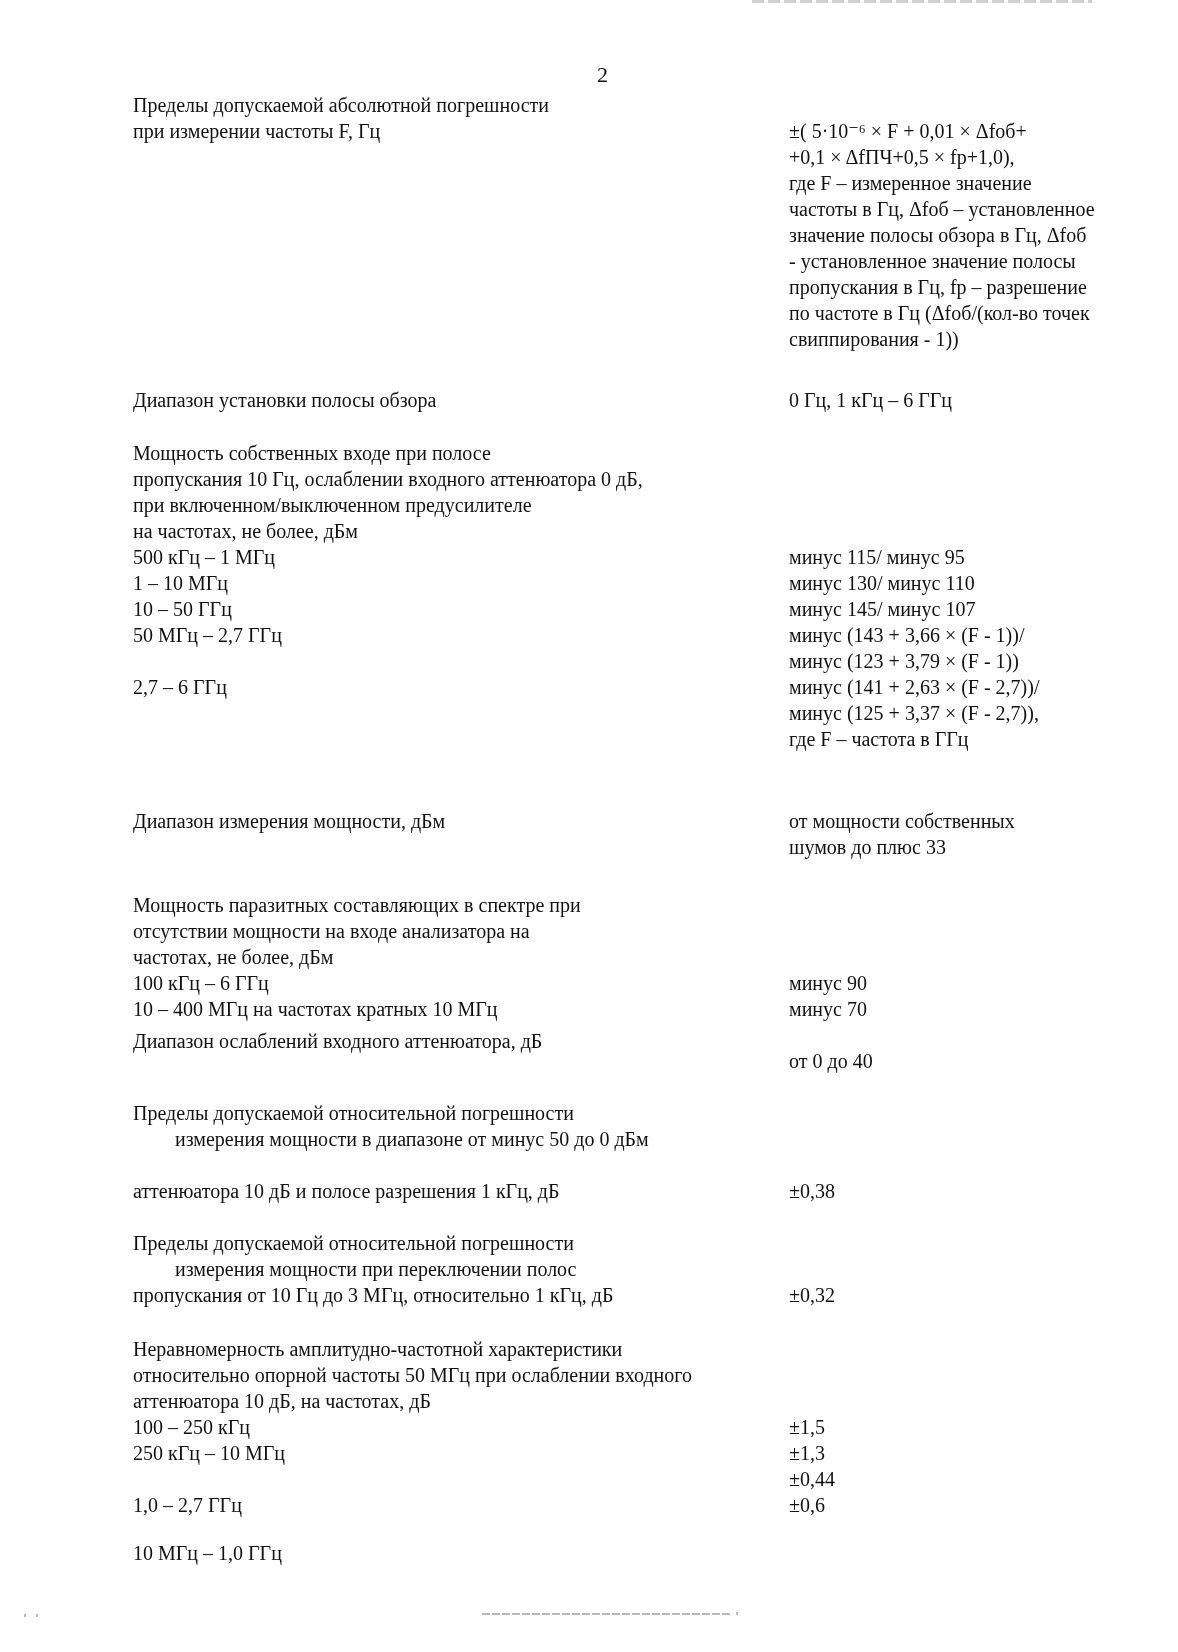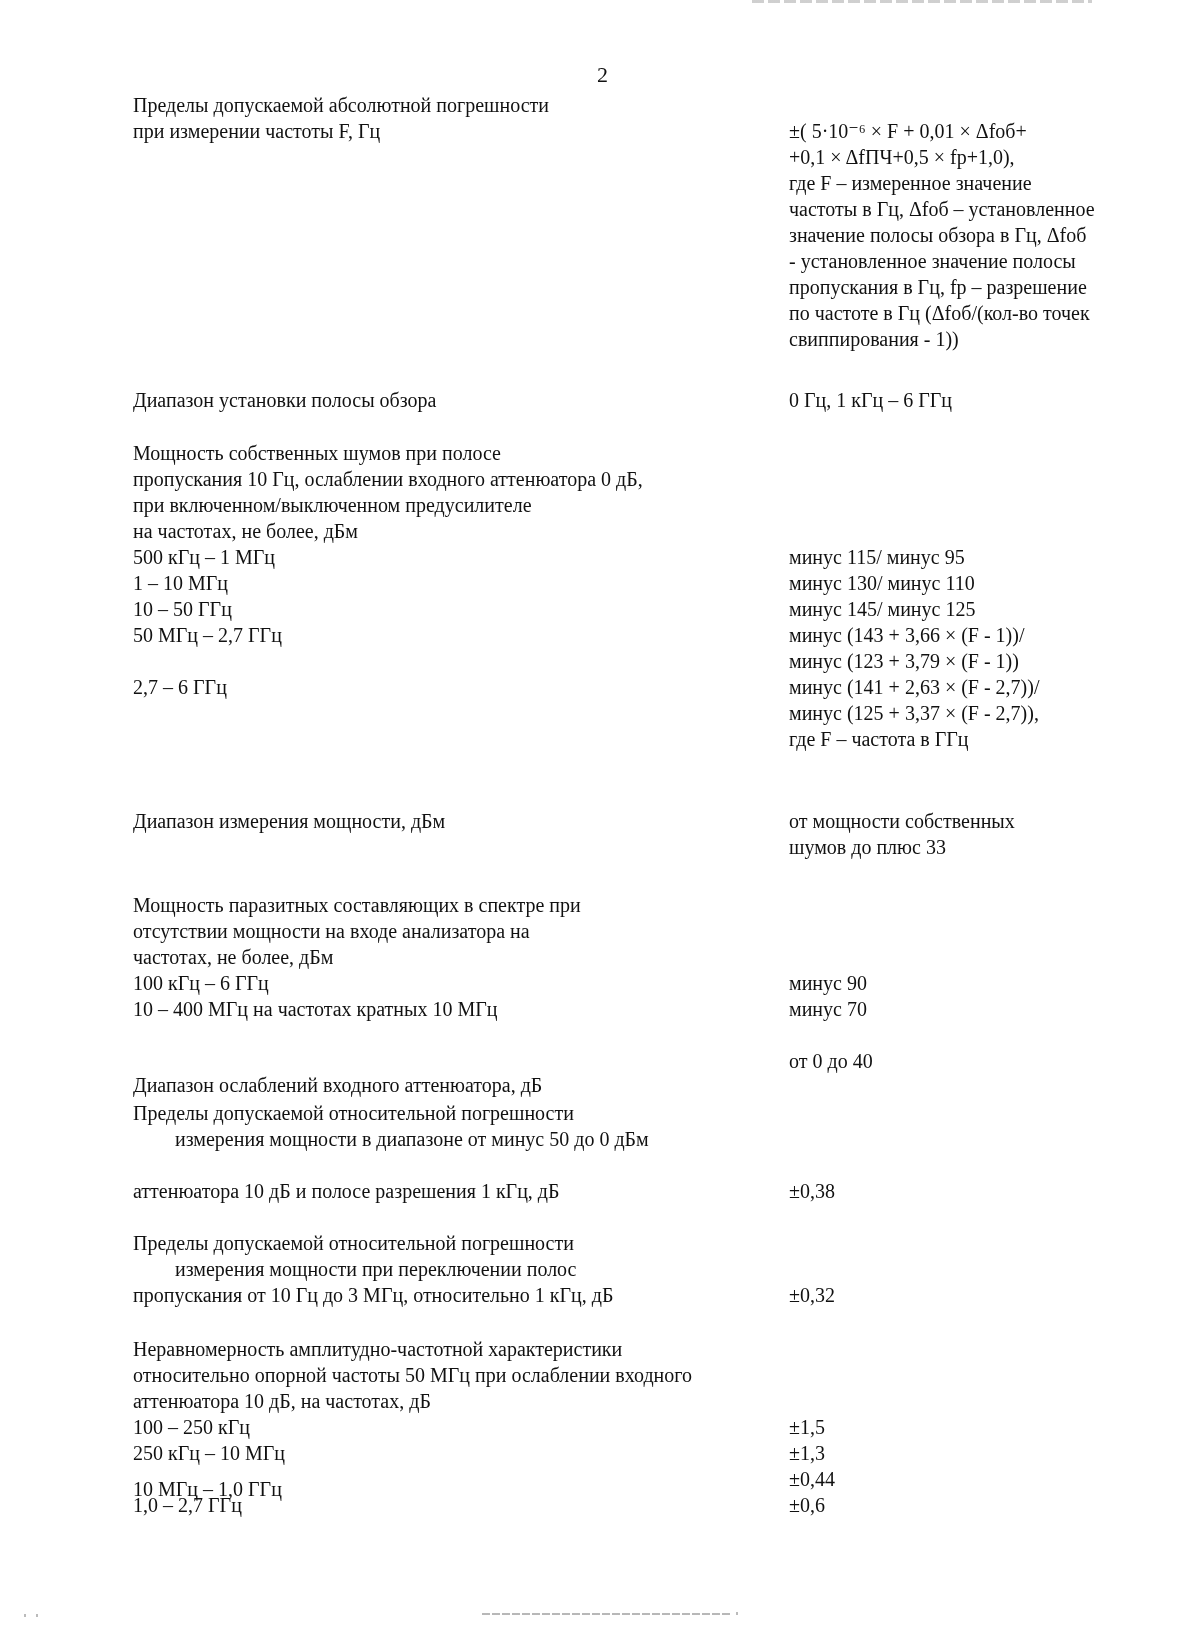--- a/index.html
+++ b/index.html
@@ -33,72 +33,72 @@
   <div class="line r" style="top:196px">частоты в Гц, Δfоб – установленное</div>
   <div class="line r" style="top:222px">значение полосы обзора в Гц, Δfоб</div>
   <div class="line r" style="top:248px">- установленное значение полосы</div>
   <div class="line r" style="top:274px">пропускания в Гц, fр – разрешение</div>
   <div class="line r" style="top:300px">по частоте в Гц (Δfоб/(кол-во точек</div>
   <div class="line r" style="top:326px">свиппирования - 1))</div>
 
   <div class="line l" style="top:387px">Диапазон установки полосы обзора</div>
   <div class="line r" style="top:387px">0 Гц, 1 кГц – 6 ГГц</div>
 
-  <div class="line l" style="top:440px">Мощность собственных шумов при полосе</div>
+  <div class="line l" style="top:440px">Мощность собственных входе при полосе</div>
   <div class="line l" style="top:466px">пропускания 10 Гц, ослаблении входного аттенюатора 0 дБ,</div>
   <div class="line l" style="top:492px">при включенном/выключенном предусилителе</div>
   <div class="line l" style="top:518px">на частотах, не более, дБм</div>
 
   <div class="line l" style="top:544px">500 кГц – 1 МГц</div>
   <div class="line r" style="top:544px">минус 115/ минус 95</div>
   <div class="line l" style="top:570px">1 – 10 МГц</div>
   <div class="line r" style="top:570px">минус 130/ минус 110</div>
   <div class="line l" style="top:596px">10 – 50 ГГц</div>
-  <div class="line r" style="top:596px">минус 145/ минус 125</div>
+  <div class="line r" style="top:596px">минус 145/ минус 107</div>
   <div class="line l" style="top:622px">50 МГц – 2,7 ГГц</div>
   <div class="line r" style="top:622px">минус (143 + 3,66 × (F - 1))/</div>
   <div class="line r" style="top:648px">минус (123 + 3,79 × (F - 1))</div>
   <div class="line l" style="top:674px">2,7 – 6 ГГц</div>
   <div class="line r" style="top:674px">минус (141 + 2,63 × (F - 2,7))/</div>
   <div class="line r" style="top:700px">минус (125 + 3,37 × (F - 2,7)),</div>
   <div class="line r" style="top:726px">где F – частота в ГГц</div>
 
   <div class="line l" style="top:808px">Диапазон измерения мощности, дБм</div>
   <div class="line r" style="top:808px">от мощности собственных</div>
   <div class="line r" style="top:834px">шумов до плюс 33</div>
 
   <div class="line l" style="top:892px">Мощность паразитных составляющих в спектре при</div>
   <div class="line l" style="top:918px">отсутствии мощности на входе анализатора на</div>
   <div class="line l" style="top:944px">частотах, не более, дБм</div>
   <div class="line l" style="top:970px">100 кГц – 6 ГГц</div>
   <div class="line r" style="top:970px">минус 90</div>
   <div class="line l" style="top:996px">10 – 400 МГц на частотах кратных 10 МГц</div>
   <div class="line r" style="top:996px">минус 70</div>
 
-  <div class="line l" style="top:1072px">Диапазон ослаблений входного аттенюатора, дБ</div>
+  <div class="line l" style="top:1028px">Диапазон ослаблений входного аттенюатора, дБ</div>
   <div class="line r" style="top:1048px">от 0 до 40</div>
 
   <div class="line l" style="top:1100px">Пределы допускаемой относительной погрешности</div>
   <div class="line l indent" style="top:1126px">измерения мощности в диапазоне от минус 50 до 0 дБм</div>
   <div class="line l" style="top:1178px">аттенюатора 10 дБ и полосе разрешения 1 кГц, дБ</div>
   <div class="line r" style="top:1178px">±0,38</div>
 
   <div class="line l" style="top:1230px">Пределы допускаемой относительной погрешности</div>
   <div class="line l indent" style="top:1256px">измерения мощности при переключении полос</div>
   <div class="line l" style="top:1282px">пропускания от 10 Гц до 3 МГц, относительно 1 кГц, дБ</div>
   <div class="line r" style="top:1282px">±0,32</div>
 
   <div class="line l" style="top:1336px">Неравномерность амплитудно-частотной характеристики</div>
   <div class="line l" style="top:1362px">относительно опорной частоты 50 МГц при ослаблении входного</div>
   <div class="line l" style="top:1388px">аттенюатора 10 дБ, на частотах, дБ</div>
   <div class="line l" style="top:1414px">100 – 250 кГц</div>
   <div class="line r" style="top:1414px">±1,5</div>
   <div class="line l" style="top:1440px">250 кГц – 10 МГц</div>
   <div class="line r" style="top:1440px">±1,3</div>
-  <div class="line l" style="top:1476px">10 МГц – 1,0 ГГц</div>
+  <div class="line l" style="top:1540px">10 МГц – 1,0 ГГц</div>
   <div class="line r" style="top:1466px">±0,44</div>
   <div class="line l" style="top:1492px">1,0 – 2,7 ГГц</div>
   <div class="line r" style="top:1492px">±0,6</div>
 
   <div class="scan-bot"></div>
   <div class="scan-dot" style="left:24px;top:1614px"></div>
   <div class="scan-dot" style="left:36px;top:1614px"></div>
   <div class="scan-dot" style="left:736px;top:1612px"></div>
 </div>
 

